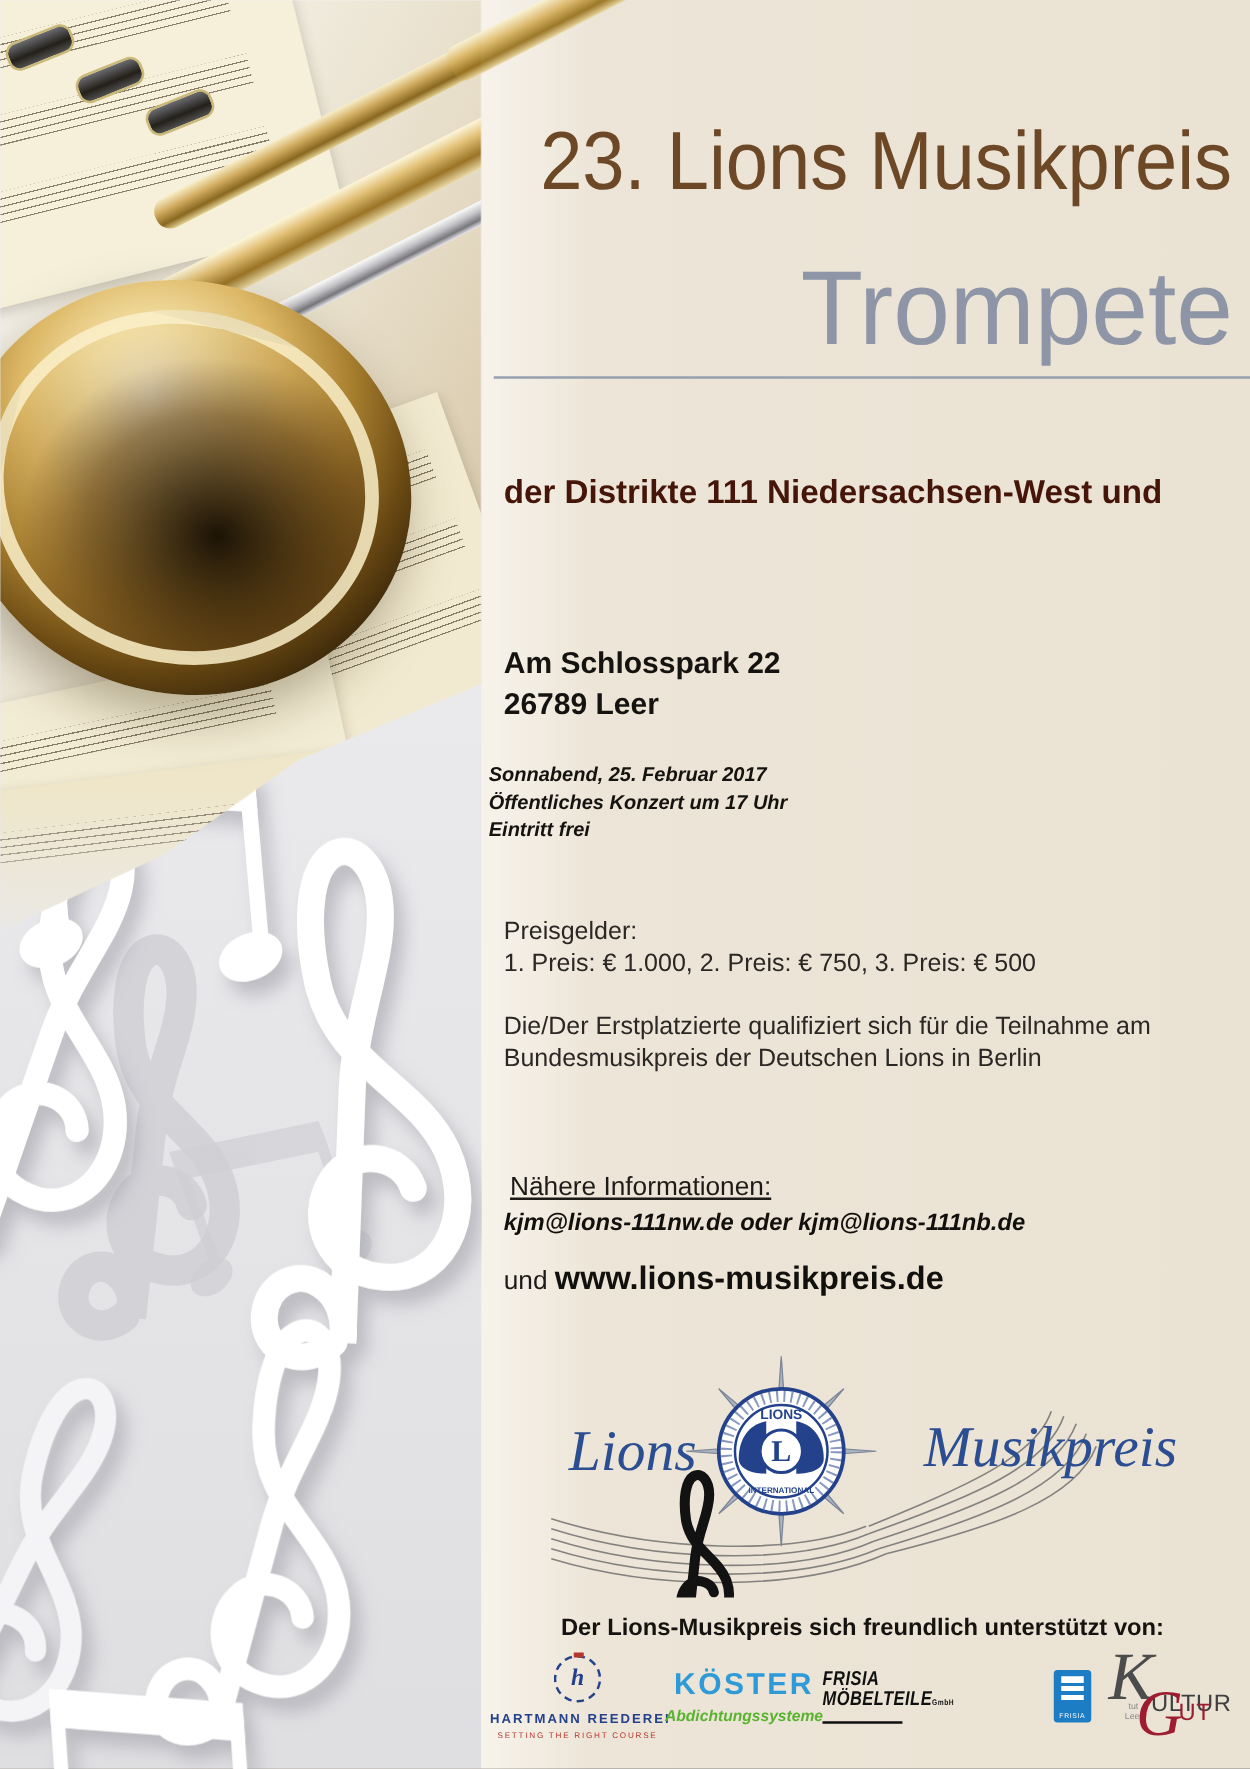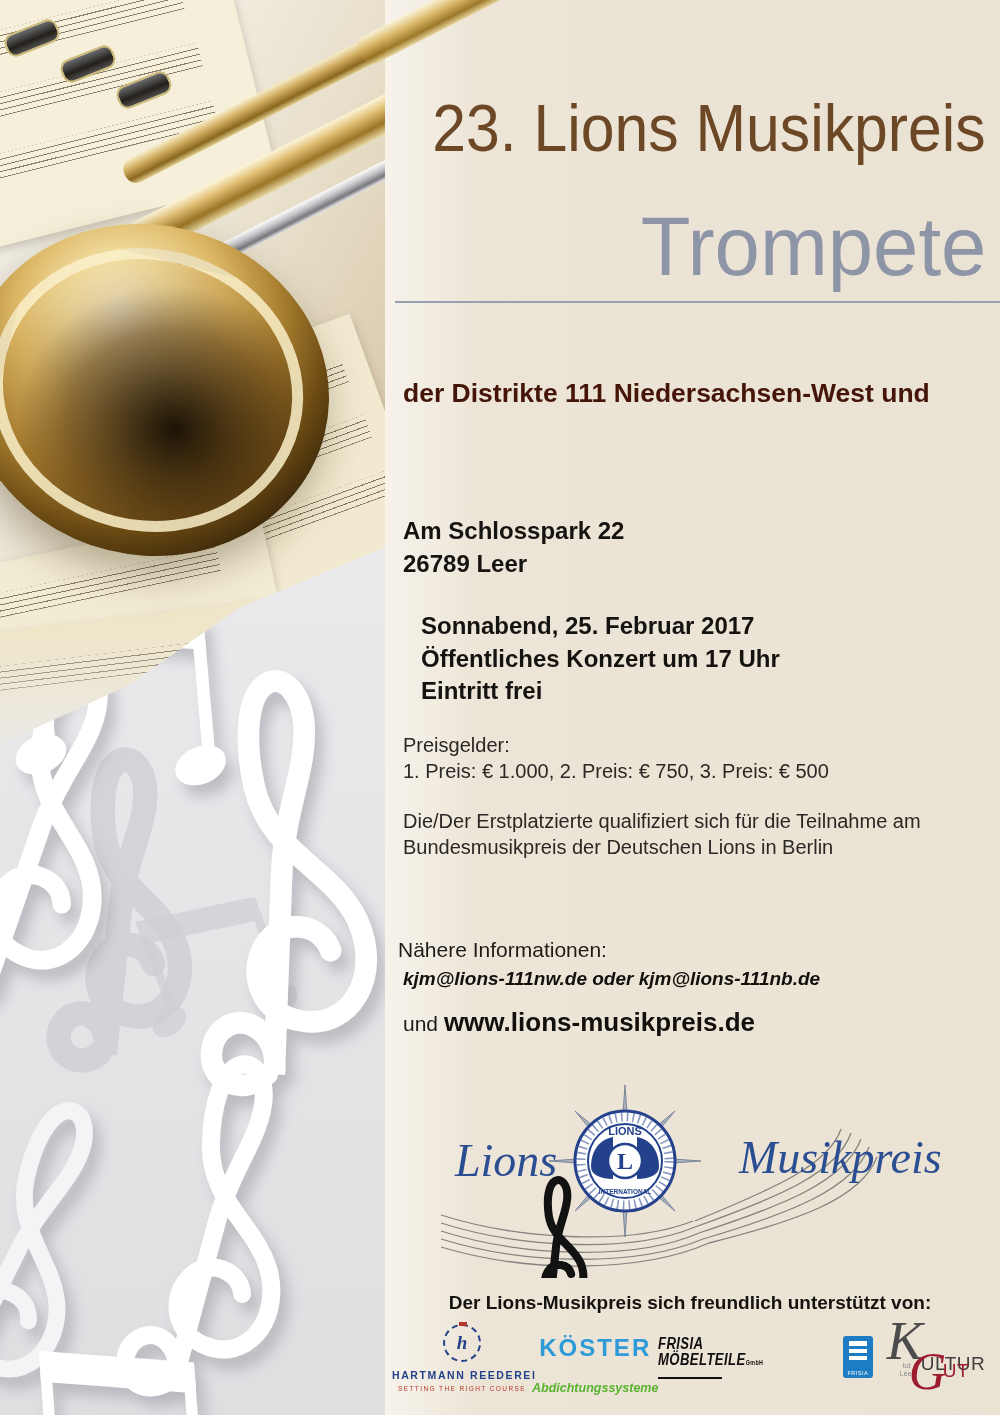--- a/index.html
+++ b/index.html
@@ -44,44 +44,44 @@
   
   .txt{position:absolute;z-index:3;}
   .title{right:14px;top:90px;font-size:66px;color:#6d4826;white-space:nowrap;
     transform:scaleX(.92);transform-origin:100% 50%;}
   .subtitle{right:14px;top:198px;font-size:84px;color:#8d95a6;white-space:nowrap;
     transform:scaleX(.97);transform-origin:100% 50%;}
   .rule{position:absolute;left:395px;right:0;top:301px;height:2px;background:#97a0ae;z-index:3;}
   .districts{left:403px;top:376px;width:538px;font-size:26.5px;font-weight:bold;color:#451509;line-height:1.32;}
   .districts .l2{text-align:right;}
   .venue{left:403px;top:515px;font-size:24px;font-weight:bold;color:#15130f;line-height:1.36;}
-  .event{left:421px;top:610px;font-size:24px;font-weight:bold;color:#15130f;line-height:1.36;}
+  .event{left:391px;top:610px;font-size:16px;font-weight:bold;color:#15130f;line-height:1.36;font-style:italic;}
   .prizes{left:403px;top:732px;font-size:20px;color:#2a2724;line-height:1.3;}
   .qual{left:403px;top:808px;font-size:20px;color:#2a2724;line-height:1.32;}
-  .info-head{left:398px;top:938px;font-size:21px;color:#1d1b18;}
+  .info-head{left:408px;top:938px;font-size:21px;color:#1d1b18;text-decoration:underline;}
   .emails{left:403px;top:968px;font-size:19px;font-weight:bold;color:#12100d;font-style:italic;}
   .website{left:403px;top:1007px;font-size:21px;color:#1d1b18;}
   .website .url{font-size:26px;font-weight:bold;color:#12100d;}
   .support{left:390px;top:1292px;width:600px;text-align:center;font-size:19px;font-weight:bold;color:#15130f;}
   
   .logo-svg{position:absolute;left:433px;top:1083px;z-index:3;}
   
   .sponsors{position:absolute;left:392px;top:1324px;width:596px;display:flex;
     justify-content:space-between;align-items:flex-start;z-index:3;}
   .sp{text-align:center;}
   .hartmann{width:140px;}
   .h-circle{width:34px;height:34px;margin:0 auto;border:2px dashed #24418c;border-radius:50%;
     position:relative;display:flex;align-items:center;justify-content:center;}
   .h-circle::before{content:"";position:absolute;top:-4px;left:14px;width:8px;height:4px;background:#b5372c;}
   .h-init{font-style:italic;font-weight:bold;font-size:19px;color:#24418c;font-family:"Liberation Serif",serif;}
   .h-name{margin-top:7px;font-size:10.5px;font-weight:bold;letter-spacing:1.6px;color:#24418c;white-space:nowrap;}
   .h-tag{margin-top:4px;font-size:6.5px;letter-spacing:1.4px;color:#b5372c;white-space:nowrap;}
   .koester{width:130px;padding-top:10px;}
   .k-name{font-size:24px;font-weight:bold;letter-spacing:2px;color:#2e9ad8;}
-  .k-tag{font-size:12.5px;font-style:italic;font-weight:bold;color:#58b32e;margin-top:19px;text-align:right;}
+  .k-tag{font-size:12.5px;font-style:italic;font-weight:bold;color:#58b32e;margin-top:4px;text-align:right;}
   .frisia{display:flex;align-items:flex-start;padding-top:12px;gap:46px;}
   .f-text{text-align:left;color:#101010;font-weight:bold;font-style:italic;line-height:1.02;
     transform:scaleX(.82);transform-origin:0 0;border-bottom:0;}
   .f-l1{font-size:16px;letter-spacing:.5px;}
   .f-l2{font-size:16px;letter-spacing:.5px;}
   .f-gmbh{font-size:6.5px;font-style:normal;}
   .f-underline{width:78px;height:2px;background:#101010;margin-top:8px;}
   .f-box{width:30px;height:42px;margin-left:10px;border-radius:3px;background:#1d7dc4;position:relative;}
   .f-bars{position:absolute;left:6px;top:5px;width:18px;height:22px;
     background:linear-gradient(0deg,#1d7dc4 0 3px,#fff 3px 7px,#1d7dc4 7px 10px,#fff 10px 14px,#1d7dc4 14px 17px,#fff 17px 22px);}

